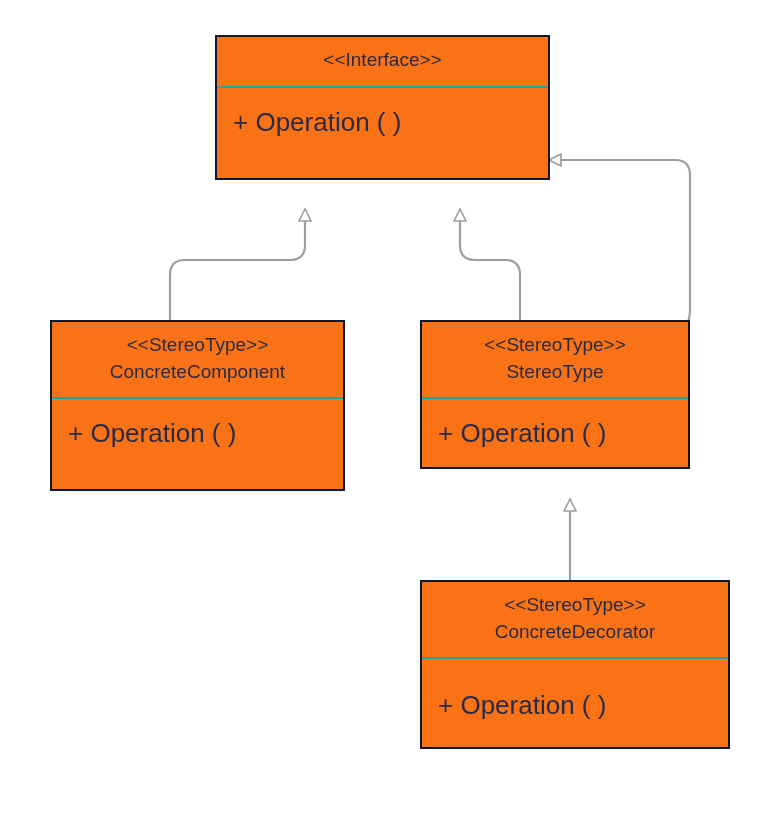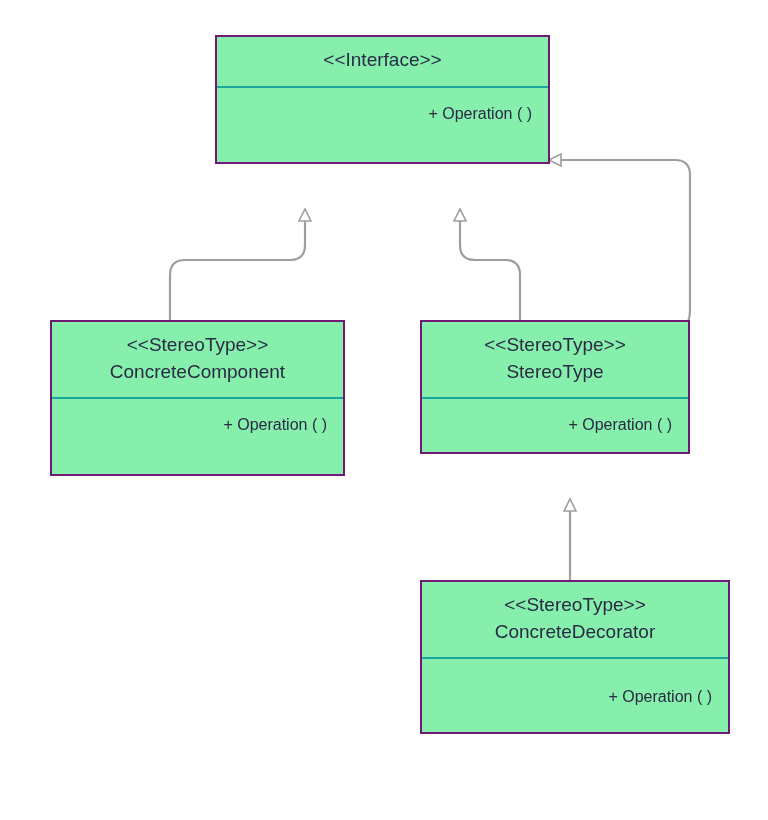--- a/index.html
+++ b/index.html
@@ -6,35 +6,35 @@
   body {
     font-family: -apple-system, "Segoe UI", Arial, sans-serif;
     background: #fff;
     width: 768px;
     height: 820px;
     position: relative;
     color: #2a2a45;
   }
   .uml-box {
     position: absolute;
-    border: 2px solid #701a75;
-    background: #86efac;
+    border: 2px solid #0f172a;
+    background: #f97316;
   }
   .uml-head {
     text-align: center;
     padding: 10px 14px 12px 14px;
     border-bottom: 2px solid #1aa89e;
     font-size: 19px;
     line-height: 1.4;
   }
   .uml-body {
     padding: 14px 16px;
-    font-size: 16px;
+    font-size: 26px;
     line-height: 1.55;
-    text-align: right;
+    text-align: left;
   }
   svg.connectors {
     position: absolute;
     left: 0; top: 0;
     width: 768px; height: 820px;
     pointer-events: none;
   }
 </style>
 </head>
 <body>

